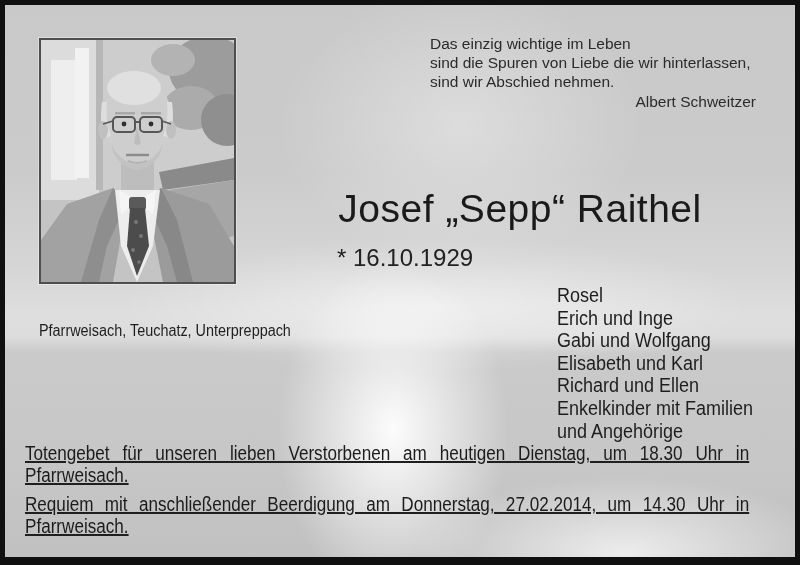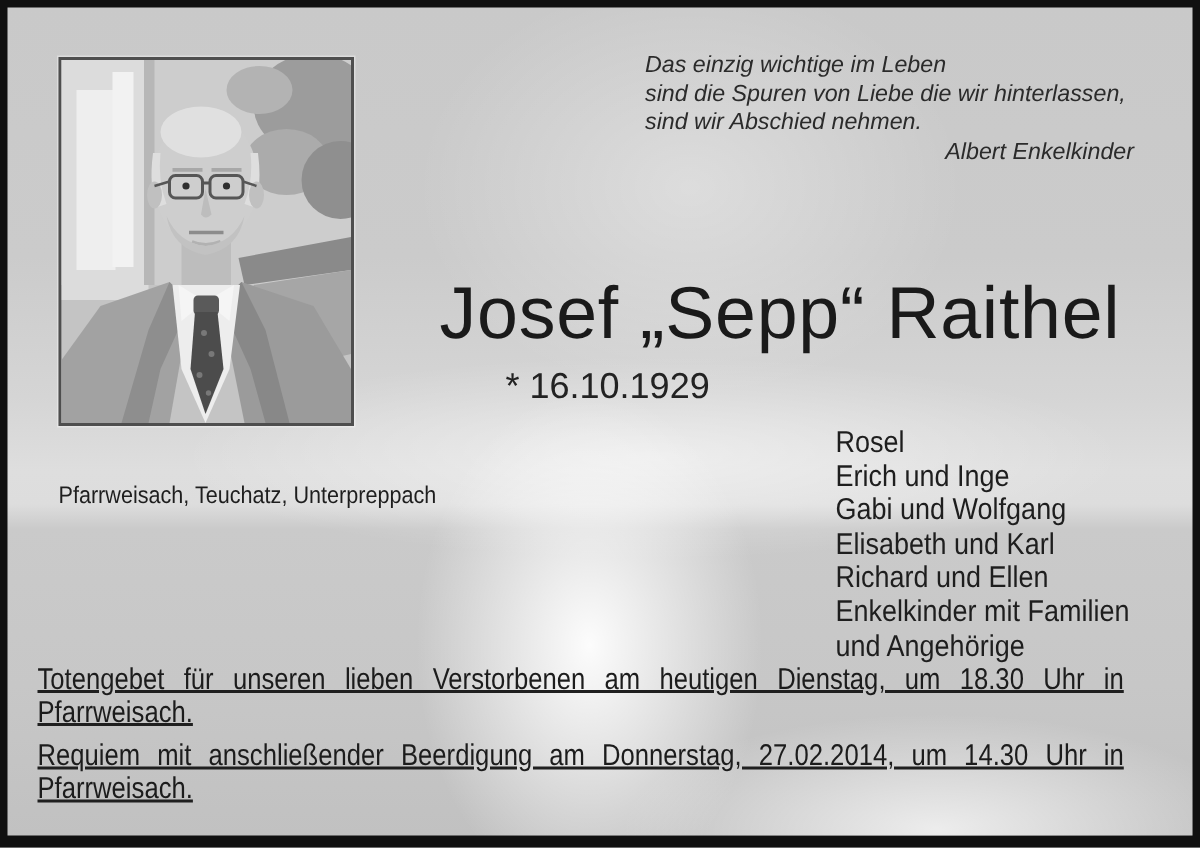--- a/index.html
+++ b/index.html
@@ -26,35 +26,35 @@
   .photo {
     position: absolute; left: 34px; top: 33px; width: 197px; height: 246px;
     border: 2px solid #4e4e4e; background: #c9c9c9;
     box-shadow: 0 0 0 1px rgba(255,255,255,0.35);
   }
   .photo svg { display: block; width: 100%; height: 100%; }
 
   
   .quote {
     position: absolute; left: 425px; top: 29px; width: 334px;
-    font-style: italic; font-size: 15.5px; line-height: 19px; color: #2b2b2b;
+    font-size: 15.5px; line-height: 19px; color: #2b2b2b;
     white-space: nowrap;
   }
   .quote .attr { text-align: right; padding-right: 8px; margin-top: 0.5px; }
 
   
   .intro {
     position: absolute; left: 276px; top: 116px; width: 500px;
     font-size: 19px; line-height: 19.8px; color: #1c1c1c; white-space: nowrap;
   }
 
   
   .name {
     position: absolute; left: 276px; top: 183px; width: 478px;
-    font-size: 49px; line-height: 42px; text-align: center;
+    font-size: 39px; line-height: 42px; text-align: center;
     color: #1a1a1a; letter-spacing: 0.5px; white-space: nowrap;
   }
   .date { position: absolute; top: 239px; font-size: 24px; color: #222; white-space: nowrap; }
   .date.birth { left: 332px; }
   .date.death { left: 583px; }
 
   
   .cond { transform: scaleX(0.9); transform-origin: 0 0; white-space: nowrap; }
 
   
@@ -149,21 +149,21 @@
         <circle cx="100" cy="196" r="2" fill="#787878"></circle>
         <circle cx="92" cy="210" r="2" fill="#787878"></circle>
         <circle cx="98" cy="222" r="1.8" fill="#787878"></circle>
       </svg>
     </div>
 
     <div class="quote">
       <div>Das einzig wichtige im Leben</div>
       <div>sind die Spuren von Liebe die wir hinterlassen,</div>
       <div>sind wir Abschied nehmen.</div>
-      <div class="attr">Albert Enkelkinder</div>
+      <div class="attr">Albert Schweitzer</div>
     </div>
 
 
     <div class="name">Josef „Sepp“ Raithel</div>
 
     <div class="date birth">* 16.10.1929</div>
 
     <div class="places">
       <div class="cond">Pfarrweisach, Teuchatz, Unterpreppach</div>
     </div>

